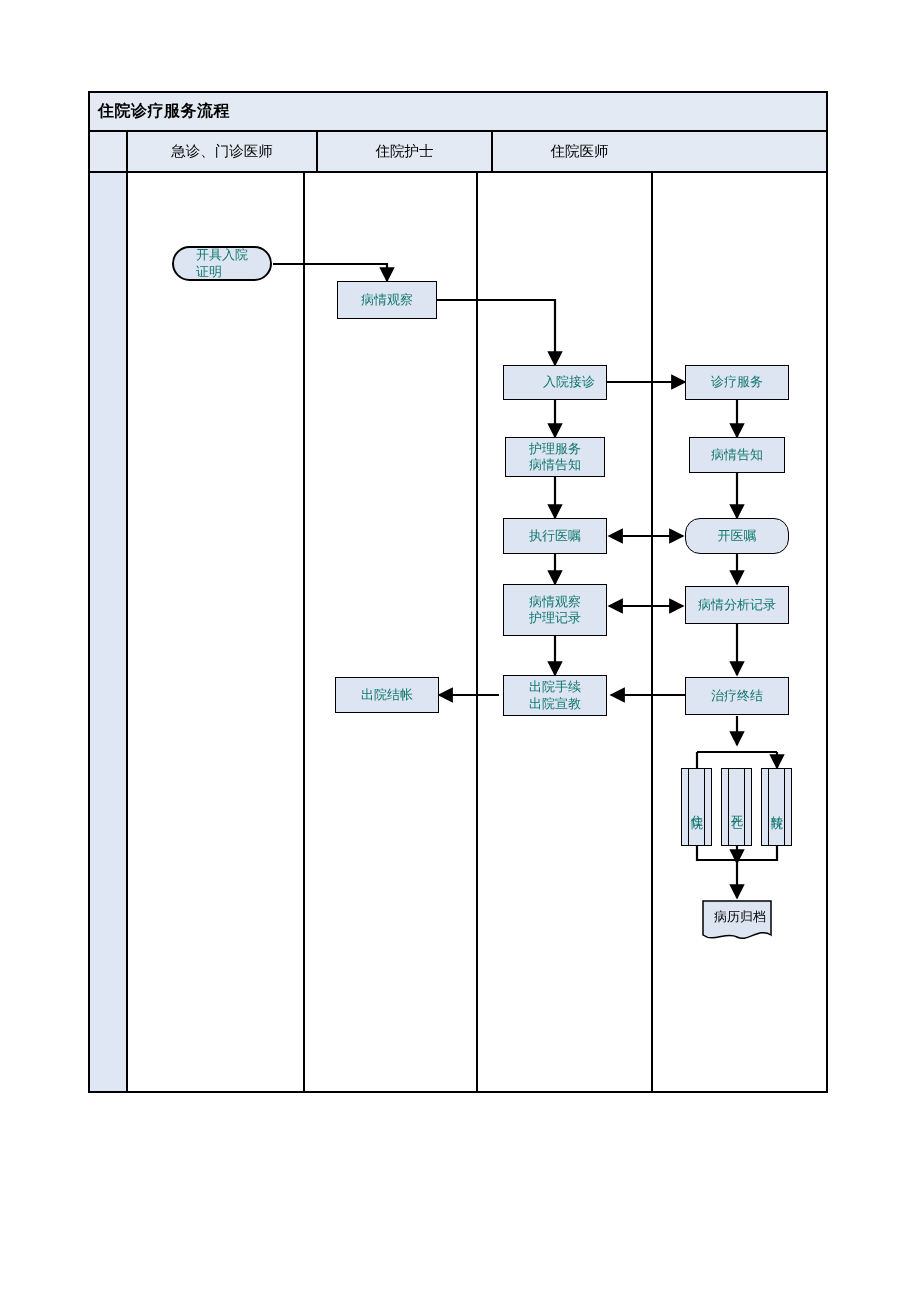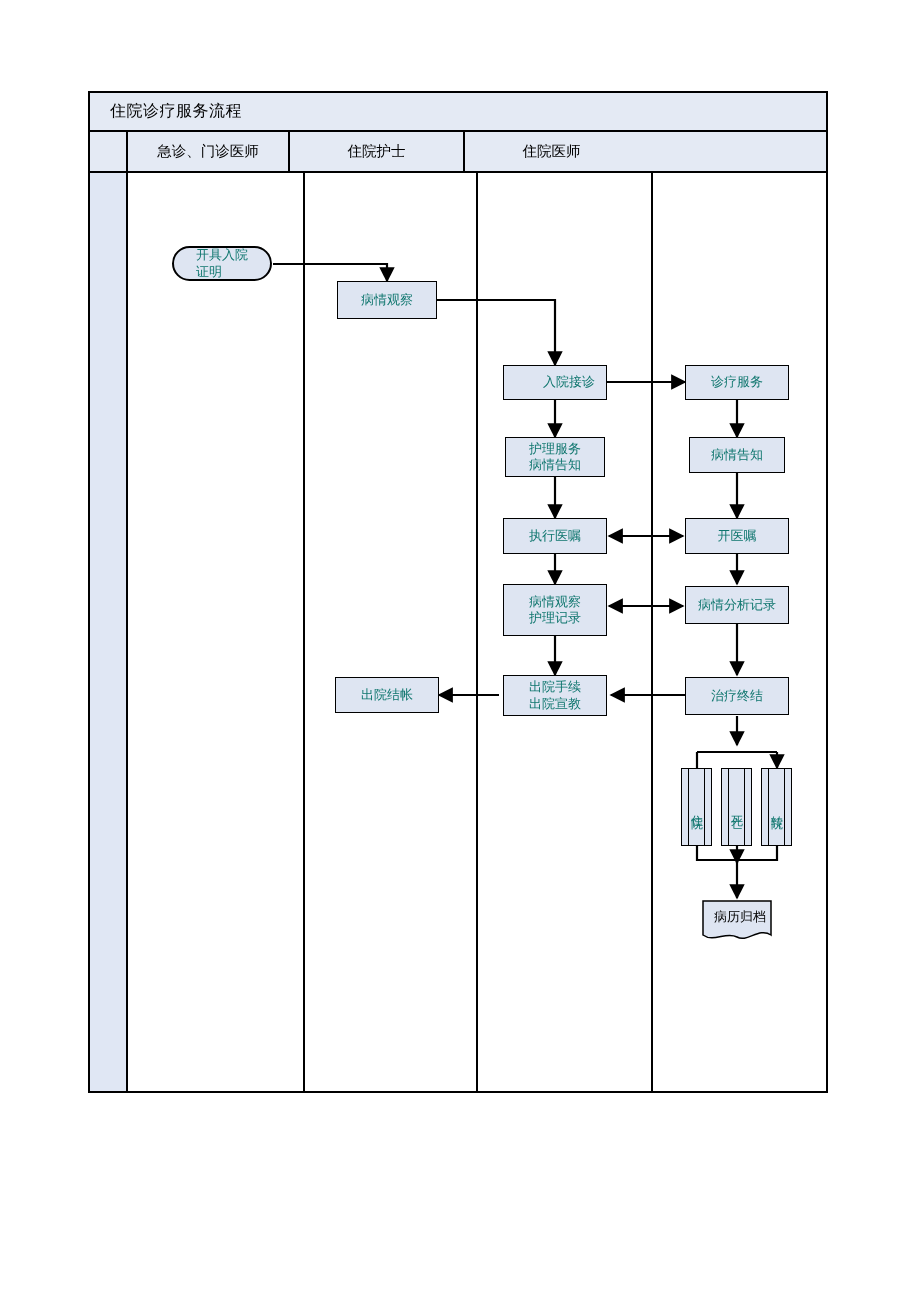--- a/index.html
+++ b/index.html
@@ -33,24 +33,25 @@
     top: 0;
     width: 100%;
     height: 39px;
     box-sizing: border-box;
     border-bottom: 2px solid #000000;
     background: #e4eaf4;
     display: flex;
     align-items: center;
   }
   .title-row .title-text {
-    padding-left: 20px;
+    padding-left: 8px;
     font-size: 16px;
     color: #000000;
     letter-spacing: 0.5px;
+    font-weight: bold;
   }
 
   .header-row {
     position: absolute;
     left: 0;
     top: 39px;
     width: 100%;
     height: 41px;
     box-sizing: border-box;
     border-bottom: 2px solid #000000;
@@ -61,21 +62,21 @@
     box-sizing: border-box;
     border-right: 2px solid #000000;
     display: flex;
     align-items: center;
     justify-content: center;
     font-size: 14.5px;
     color: #000000;
     height: 100%;
   }
   .header-row .hcell.spacer { width: 38px; }
-  .header-row .hcell.c1 { width: 162px; }
+  .header-row .hcell.c1 { width: 190px; }
   .header-row .hcell.c2 { width: 173px; }
   .header-row .hcell.c3 { width: 175px; }
   .header-row .hcell.c4 { width: 173px; border-right: none; text-align: right; }
 
   .body-row {
     position: absolute;
     left: 0;
     top: 80px;
     width: 100%;
     bottom: 0;
@@ -245,21 +246,21 @@
 
 <div class="node" style="left:685px; top:365px; width:104px; height:35px;">诊疗服务</div>
 
 <div class="node" style="left:505px; top:437px; width:100px; height:40px;">护理服务
 病情告知</div>
 
 <div class="node" style="left:689px; top:437px; width:96px; height:36px;">病情告知</div>
 
 <div class="node" style="left:503px; top:518px; width:104px; height:36px;">执行医嘱</div>
 
-<div class="node" style="left:685px; top:518px; width:104px; height:36px;">开医嘱</div>
+<div class="node" style="left:685px; top:518px; width:104px; height:36px;border-radius:15px;">开医嘱</div>
 
 <div class="node" style="left:503px; top:584px; width:104px; height:52px;">病情观察
 护理记录</div>
 
 <div class="node" style="left:685px; top:586px; width:104px; height:38px;">病情分析记录</div>
 
 <div class="node" style="left:335px; top:677px; width:104px; height:36px;">出院结帐</div>
 
 <div class="node" style="left:503px; top:675px; width:104px; height:41px;">出院手续
 出院宣教</div>

